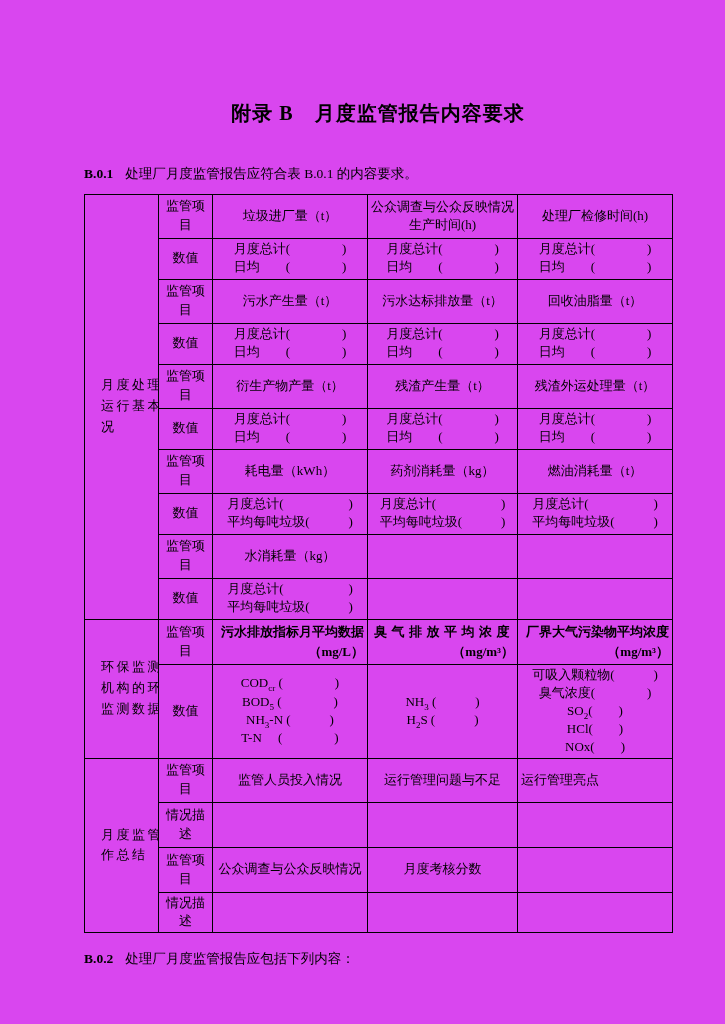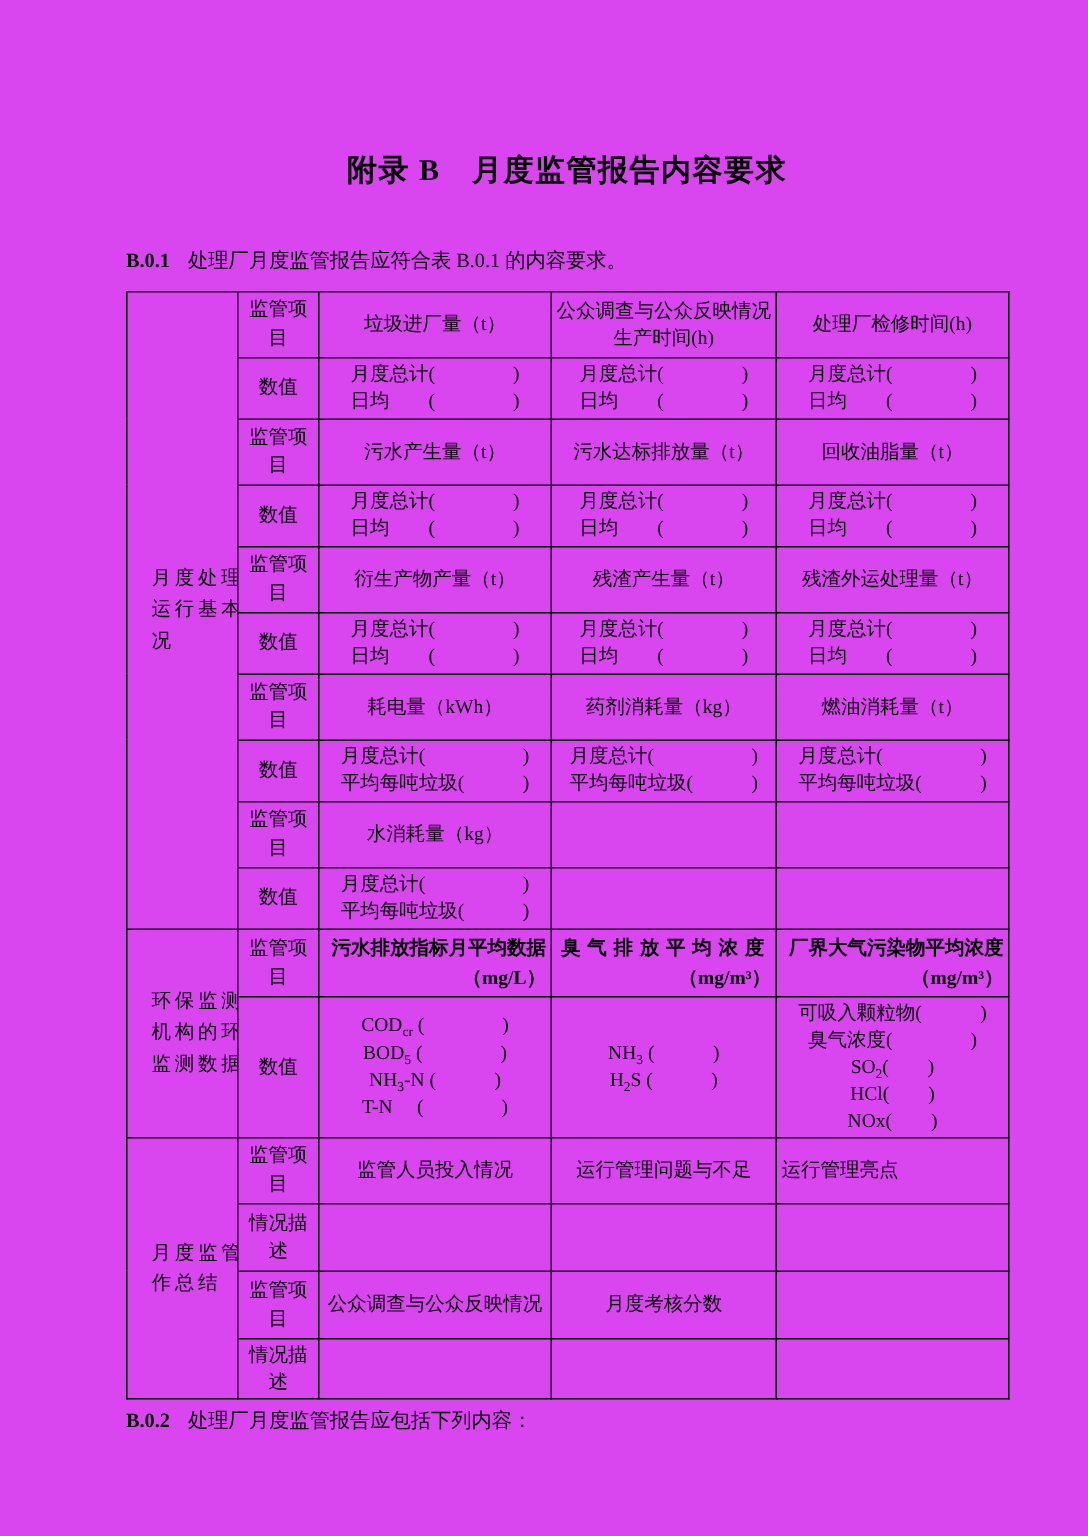--- a/index.html
+++ b/index.html
@@ -42,21 +42,21 @@
   td.sec-label{text-align:left;padding-left:16px;padding-right:2px;}
   .sec-line{letter-spacing:2.5px;white-space:pre;line-height:1.6;}
   
   .vwrap{display:inline-block;text-align:center;}
   .vline{white-space:pre;line-height:1.4;}
   .cline{white-space:pre;line-height:1.4;text-align:center;}
   td.al{text-align:left;}
   .spread{letter-spacing:4.5px;}
   .b1line{white-space:pre;line-height:1.5;text-align:right;font-weight:bold;}
   sub{font-size:9px;line-height:0;}
-  .clause-b02{margin-top:4px;}
+  .clause-b02{margin-top:16px;}
   .page-number{
     text-align:center;font-size:12.5px;margin-top:15px;
   }
 </style>
 </head>
 <body>
 
 <div class="page">
   <div class="content">
 

